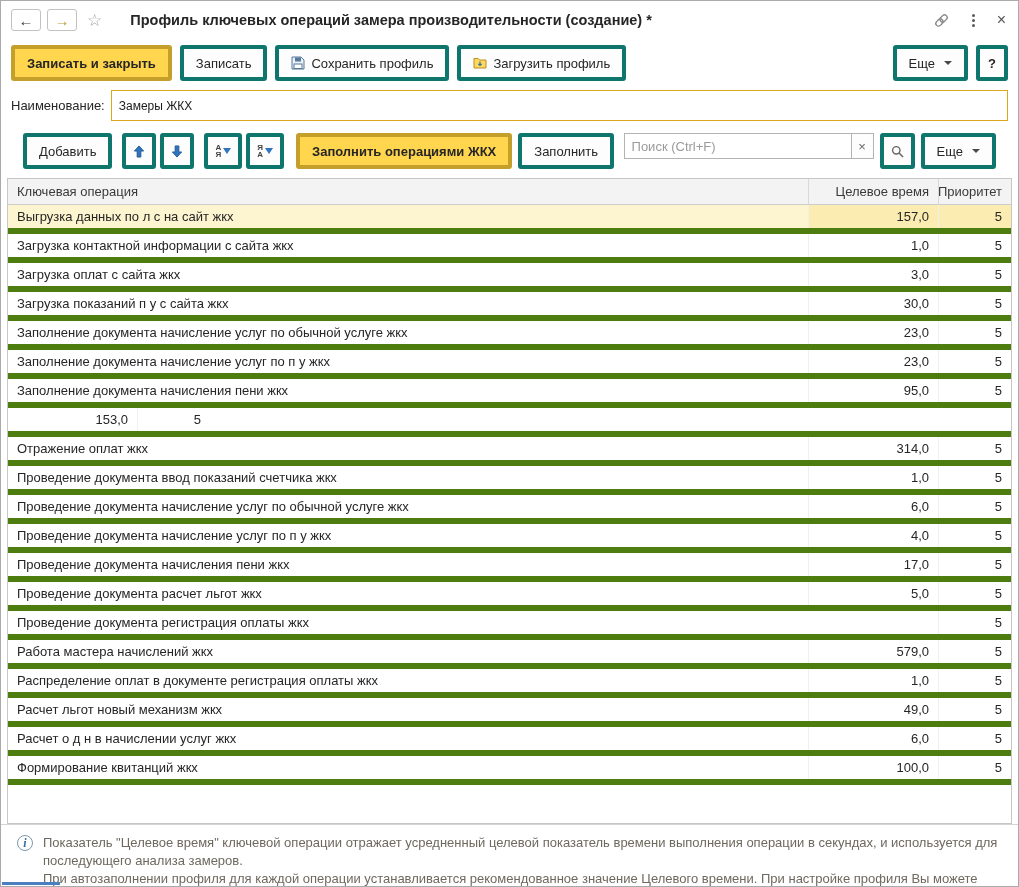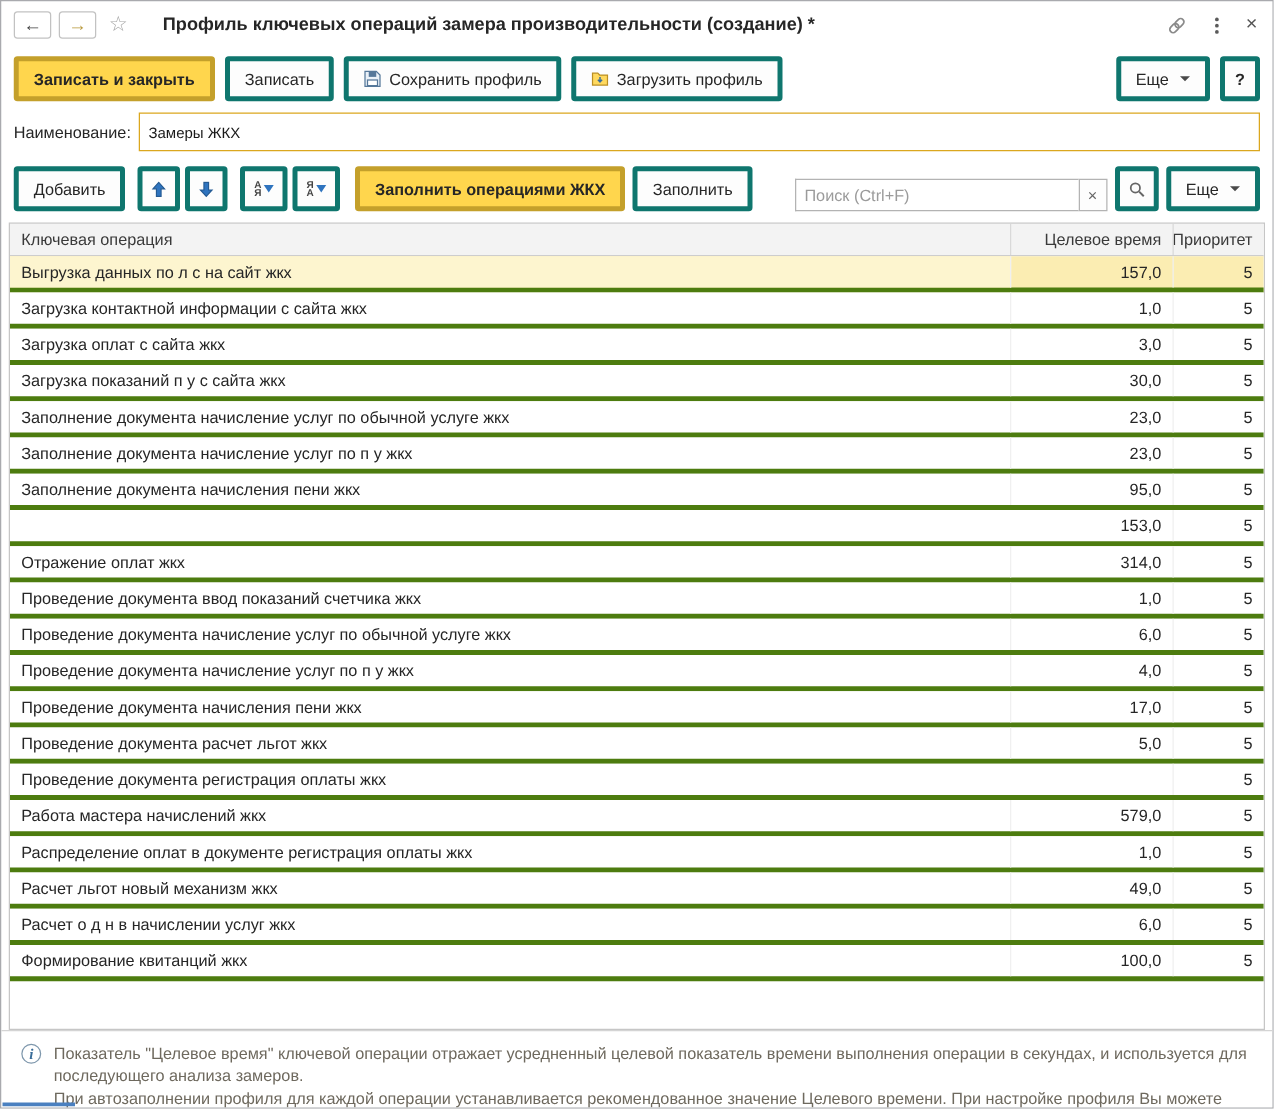--- a/index.html
+++ b/index.html
@@ -53,21 +53,21 @@
 
   
   .name-row { display: flex; align-items: center; padding: 2px 10px 7px; gap: 6px; flex: none; }
   .name-label { white-space: nowrap; }
   .name-input {
     flex: 1; height: 31px; border: 1px solid #dba71e; padding: 0 7px;
     font-family: inherit; font-size: 12px; color: #1a1a1a; outline: none; background: #fff;
   }
 
   
-  .tbl-toolbar { display: flex; align-items: flex-end; gap: 6px; padding: 5px 10px 7px; flex: none; }
+  .tbl-toolbar { display: flex; align-items: flex-start; gap: 6px; padding: 5px 22px 7px; flex: none; }
   .grp { display: flex; gap: 4px; margin-left: 4px; }
   .sort-icon { display: inline-flex; align-items: center; gap: 2px; }
   .sort-letters { display: inline-flex; flex-direction: column; font-size: 8px; line-height: 7px; font-weight: bold; color: #444; font-style: normal; }
   .sort-letters i { font-style: normal; }
   .sort-arrow { width: 0; height: 0; border-left: 4px solid transparent; border-right: 4px solid transparent; border-top: 6px solid #2f74bf; }
   .search-wrap { display: flex; margin-left: auto; width: 250px; }
   .search-input {
     flex: 1; height: 26px; border: 1px solid #b3b3b3; border-right: none; padding: 0 7px;
     font-family: inherit; font-size: 13px; outline: none; color: #0369a1;
   }
@@ -80,21 +80,21 @@
 
   
   .table { margin: 2px 6px 0; border: 1px solid #c6c6c6; height: 646px; display: flex; flex-direction: column; overflow: hidden; flex: none; background: #fff; }
   .thead { display: flex; background: #f3f3f3; border-bottom: 1px solid #cdcdcd; height: 26px; flex: none; color: #3a3a3a; }
   .cell { display: flex; align-items: center; height: 100%; overflow: hidden; white-space: nowrap; }
   .col-op   { flex: 1; padding: 0 9px; }
   .col-time { width: 130px; justify-content: flex-end; padding: 0 9px; }
   .col-prio { width: 72px;  justify-content: flex-end; padding: 0 9px; }
   .thead .cell { border-right: 1px solid #d9d9d9; }
   .thead .cell:last-child { border-right: none; }
-  .trow { display: flex; height: 29px; border-bottom: 4px solid #4d7c0f; background: #fff; flex: none; cursor: pointer; justify-content: flex-end; }
+  .trow { display: flex; height: 29px; border-bottom: 6px solid #4d7c0f; background: #fff; flex: none; cursor: pointer; }
   .trow .cell { border-right: 1px solid #f0f0f0; }
   .trow .cell:last-child { border-right: none; }
   .trow.selected { background: #fbedb2; }
   .trow.selected .col-op { background: #fdf5cf; }
 
   
   .footer { border-top: 1px solid #d4d4d4; margin-top: auto; padding: 9px 14px 10px 16px; display: flex; gap: 10px; color: #6e695e; flex: none; }
   .info-icon {
     flex: none; width: 16px; height: 16px; border-radius: 50%; border: 1px solid #7f98ad;
     color: #3a6d99; font-family: "Liberation Serif", serif; font-style: italic; font-weight: bold;

